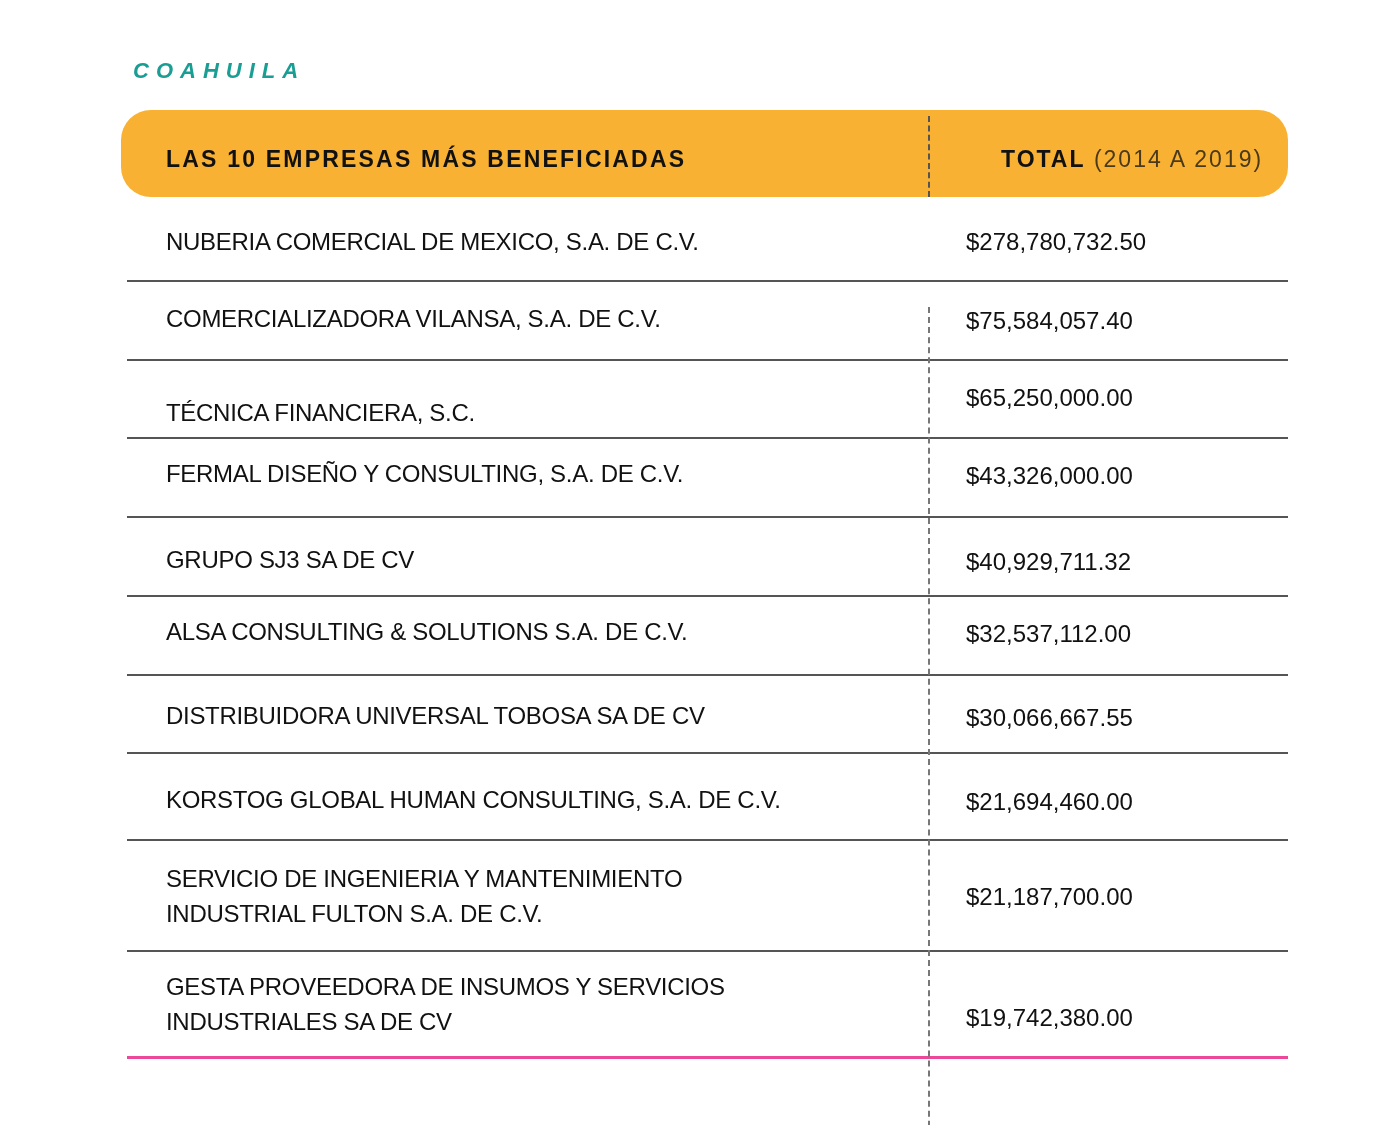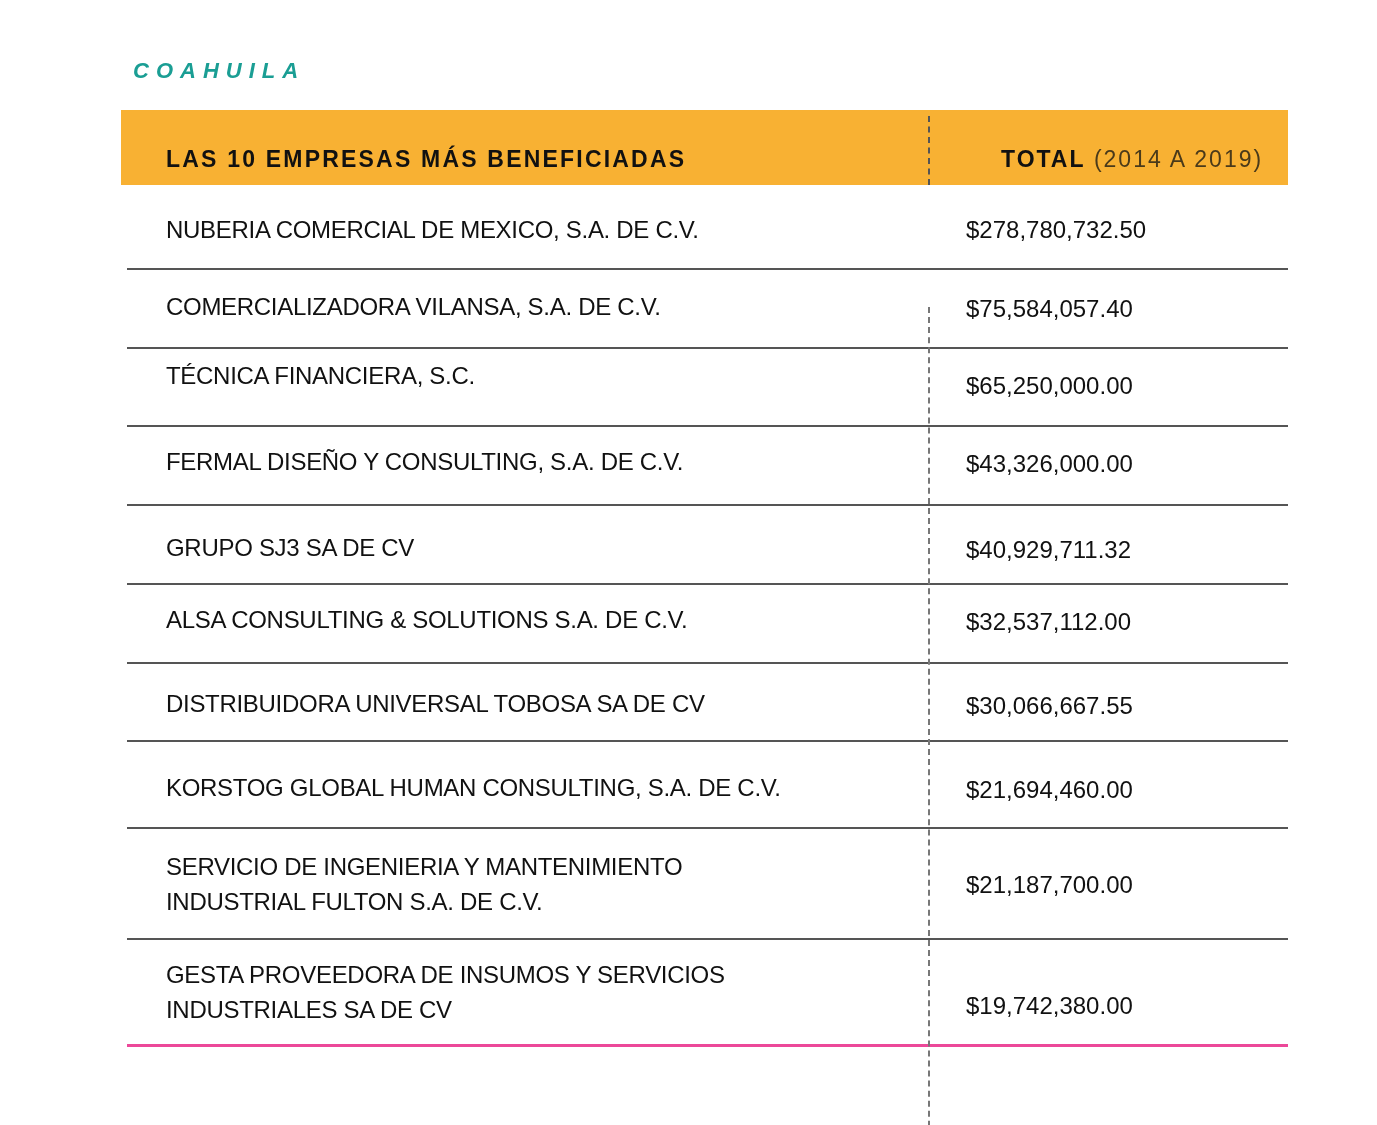--- a/index.html
+++ b/index.html
@@ -1,19 +1,19 @@
 <!DOCTYPE html>
 <html><head>
   <meta charset="utf-8">
   <style>
     html, body { margin: 0; padding: 0; background: #ffffff; }
     body { width: 1377px; height: 1125px; position: relative; overflow: hidden; font-family: "Liberation Sans", sans-serif; color: #1a1a1a; }
     .title { position: absolute; left: 133px; top: 58px; font-size: 22px; font-weight: bold; letter-spacing: 7px; color: #1a9e94; font-style: italic; }
     .table { position: absolute; left: 121px; top: 110px; width: 1167px; }
-    .header { position: relative; height: 75px; background: #f8b133; }
+    .header { position: relative; height: 87px; background: #f8b133; border-radius: 30px; }
     .header .h-left { position: absolute; left: 45px; top: 36px; font-size: 23px; font-weight: bold; letter-spacing: 2.2px; color: #111; }
     .header .h-right { position: absolute; left: 880px; top: 36px; font-size: 23px; letter-spacing: 2px; color: #111; white-space: nowrap; }
     .header .h-right b { font-weight: bold; }
     .header .h-right span.sub { color: #4a3a1a; font-weight: normal; }
     .divider { position: absolute; left: 807px; top: 6px; bottom: 0; border-left: 2px dashed #555; }
     .rows { position: relative; }
     .row { position: relative; border-bottom: 2px solid #555; margin-left: 6px; }
     .row:last-child { border-bottom: 3px solid #ec4899; }
     .cell-name { position: absolute; left: 39px; font-size: 24px; line-height: 35px; color: #111; letter-spacing: -0.3px; }
     .cell-total { position: absolute; left: 839px; font-size: 24px; color: #111; }
@@ -33,21 +33,21 @@
   <div class="rows">
     <div class="row" style="height:83px">
       <div class="cell-name" style="top:27px">NUBERIA COMERCIAL DE MEXICO, S.A. DE C.V.</div>
       <div class="cell-total" style="top:31px">$278,780,732.50</div>
     </div>
     <div class="row" style="height:77px">
       <div class="cell-name" style="top:19px">COMERCIALIZADORA VILANSA, S.A. DE C.V.</div>
       <div class="cell-total" style="top:25px">$75,584,057.40</div>
     </div>
     <div class="row" style="height:76px">
-      <div class="cell-name" style="top:9px">TÉCNICA FINANCIERA, S.C.</div>
+      <div class="cell-name" style="top:34px">TÉCNICA FINANCIERA, S.C.</div>
       <div class="cell-total" style="top:23px">$65,250,000.00</div>
     </div>
     <div class="row" style="height:77px">
       <div class="cell-name" style="top:17px">FERMAL DISEÑO Y CONSULTING, S.A. DE C.V.</div>
       <div class="cell-total" style="top:23px">$43,326,000.00</div>
     </div>
     <div class="row" style="height:77px">
       <div class="cell-name" style="top:24px">GRUPO SJ3 SA DE CV</div>
       <div class="cell-total" style="top:30px">$40,929,711.32</div>
     </div>

